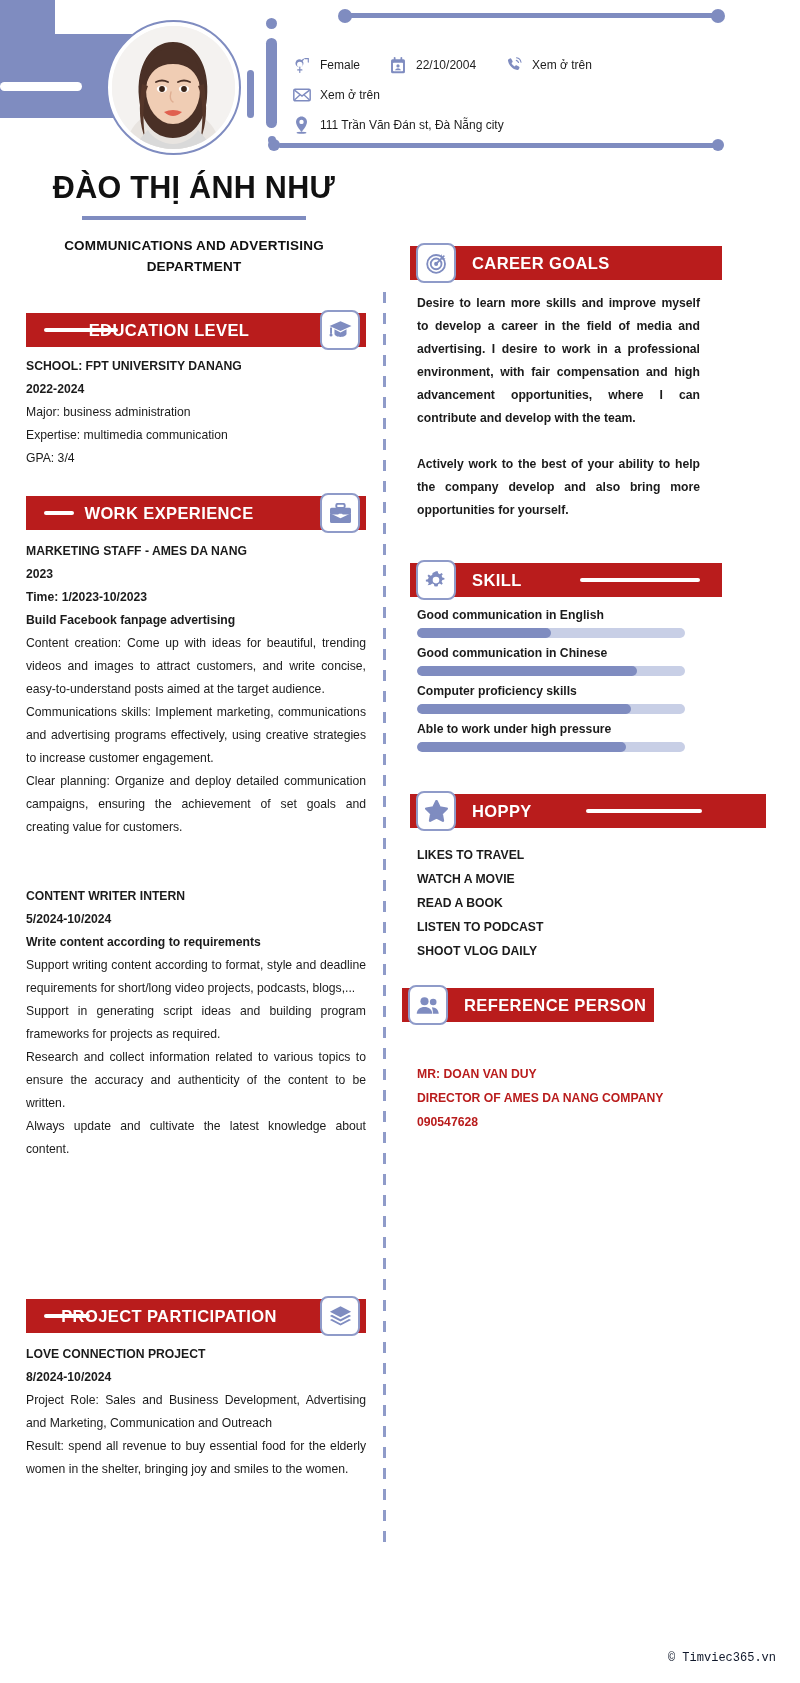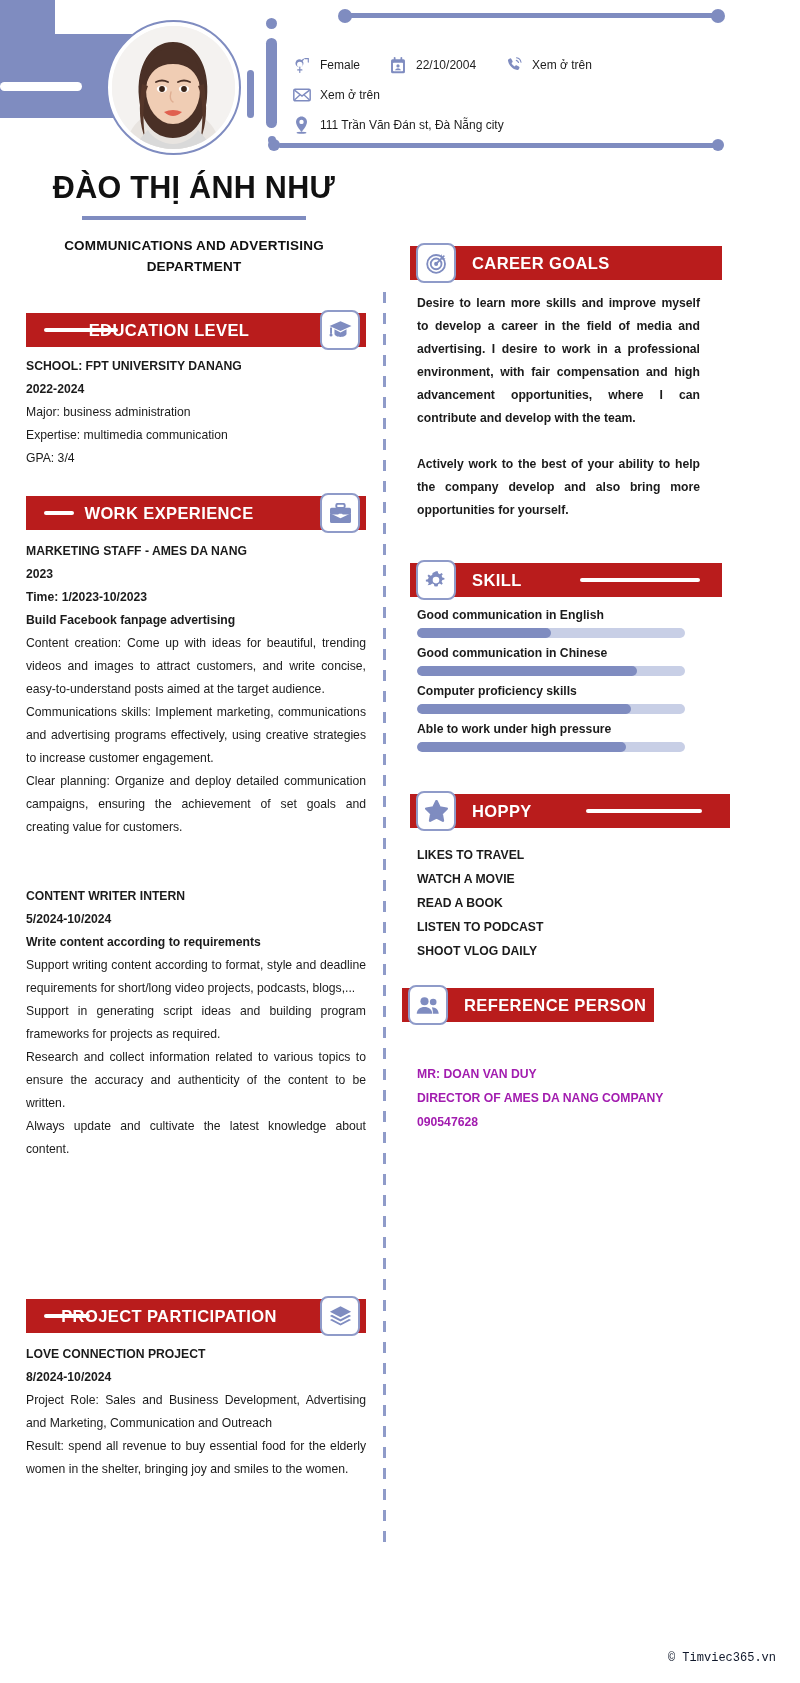--- a/index.html
+++ b/index.html
@@ -254,21 +254,21 @@
     border-radius: 5px;
   }
   .hobby-item {
     font-size: 12.2px;
     line-height: 24px;
     color: #1b1b1b;
   }
   .ref-line {
     font-size: 12.2px;
     line-height: 24px;
-    color: #a21caf;
+    color: #b91c1c;
   }
 
   
   .footer {
     position: absolute;
     right: 24px; bottom: 18px;
     font-family: "Liberation Mono", monospace;
     font-size: 12px;
     color: #0f172a;
   }
@@ -524,21 +524,21 @@
       </div>
     </div>
     <div class="skill-row">
       <div class="skill-name">Able to work under high pressure</div>
       <div class="track">
         <div class="fill" style="width:78%;"></div>
       </div>
     </div>
   </div>
 
-  <div class="sec right" style="left:410px; top:794px; width:320px;">
+  <div class="sec right" style="left:410px; top:794px; width:356px;">
     <div class="sec-bar">
       <span class="sec-title">HOPPY</span>
       <span class="sec-dash" style="left:176px; width:116px;"></span>
     </div>
     <div class="sec-icon">
       <svg width="23" height="22" viewBox="0 0 24 23" fill="#7f8cc0">
         <path d="M12 1.2 15.3 7.9 22.7 9 17.4 14.2l1.3 7.4L12 18.1 5.3 21.6l1.3-7.4L1.3 9l7.4-1.1z" stroke="#7f8cc0" stroke-width="2.6" stroke-linejoin="round"></path>
       </svg>
     </div>
   </div>

